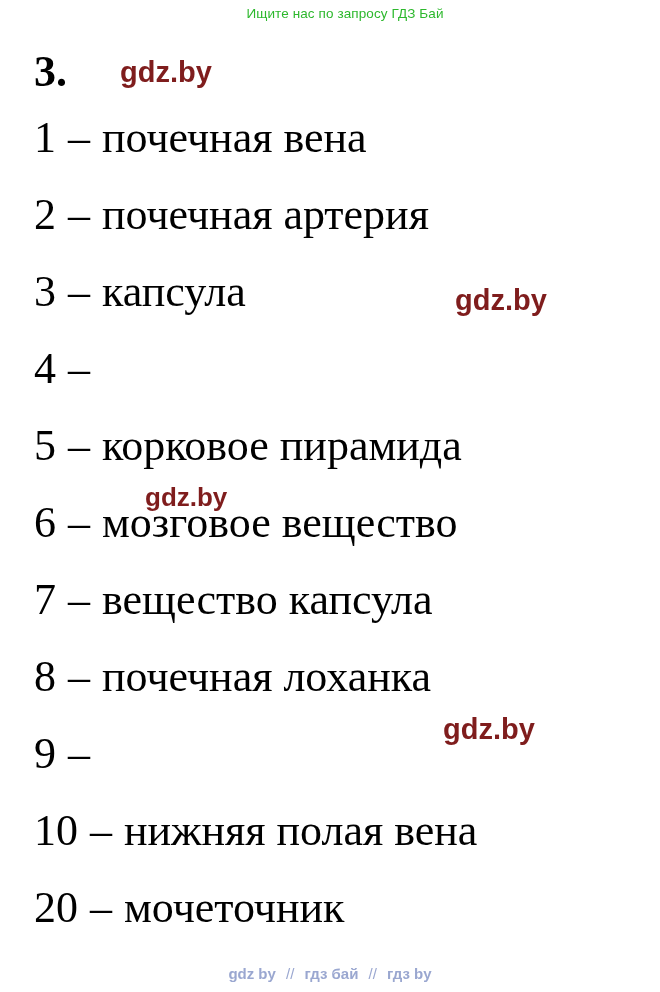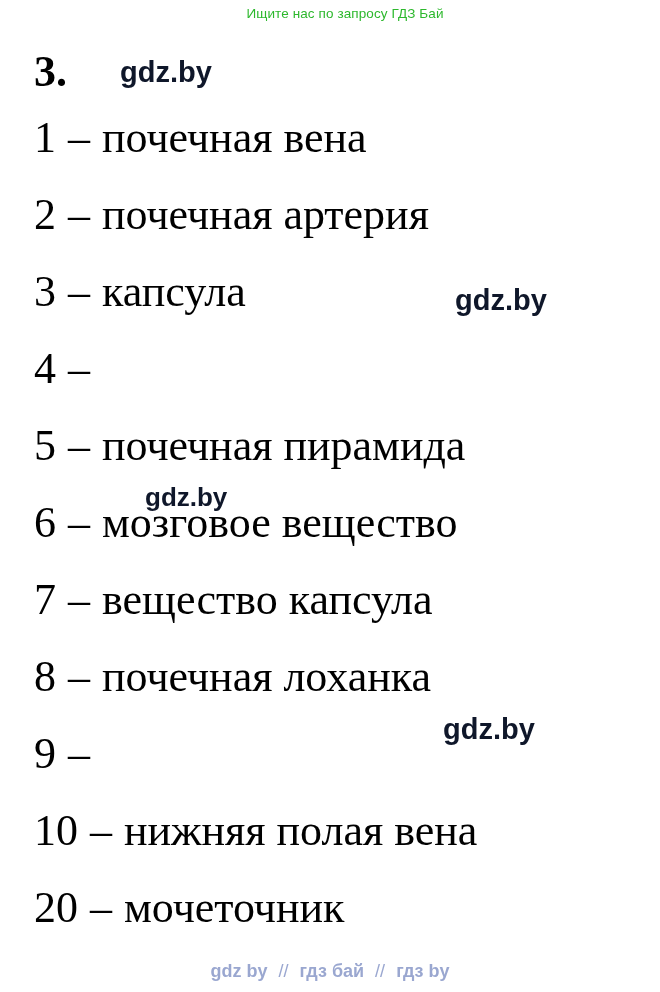--- a/index.html
+++ b/index.html
@@ -27,21 +27,21 @@
     color: #2db82d;
     letter-spacing: 0.1px;
     white-space: nowrap;
   }
 
   
   .wm {
     position: absolute;
     font-family: "Liberation Sans", sans-serif;
     font-weight: bold;
-    color: #0f172a;
+    color: #7f1d1d;
     white-space: nowrap;
     pointer-events: none;
   }
   .wm-1 { left: 120px; top:  56px; font-size: 29px; }
   .wm-2 { left: 455px; top: 284px; font-size: 29px; }
   .wm-3 { left: 145px; top: 482px; font-size: 26px; }
   .wm-4 { left: 443px; top: 713px; font-size: 29px; }
 
   
   .answer-block {
@@ -89,21 +89,21 @@
 
   
   .footer {
     position: absolute;
     bottom: 10px;
     left: 0;
     width: 100%;
     text-align: center;
     font-family: "Liberation Sans", sans-serif;
     font-weight: bold;
-    font-size: 18px;
+    font-size: 15px;
     color: #9aa7d0;
     white-space: nowrap;
   }
   .footer .sep {
     color: #9aa7d0;
     margin: 0 6px;
     font-weight: normal;
   }
 </style>
 </head>
@@ -135,21 +135,21 @@
       <span class="dash">–</span>
       <span class="txt">капсула</span>
     </div>
     <div class="line">
       <span class="num">4</span>
       <span class="dash">–</span>
     </div>
     <div class="line">
       <span class="num">5</span>
       <span class="dash">–</span>
-      <span class="txt">почечная пирамида</span>
+      <span class="txt">корковое пирамида</span>
     </div>
     <div class="line">
       <span class="num">6</span>
       <span class="dash">–</span>
       <span class="txt">мозговое вещество</span>
     </div>
     <div class="line">
       <span class="num">7</span>
       <span class="dash">–</span>
       <span class="txt">вещество капсула</span>

